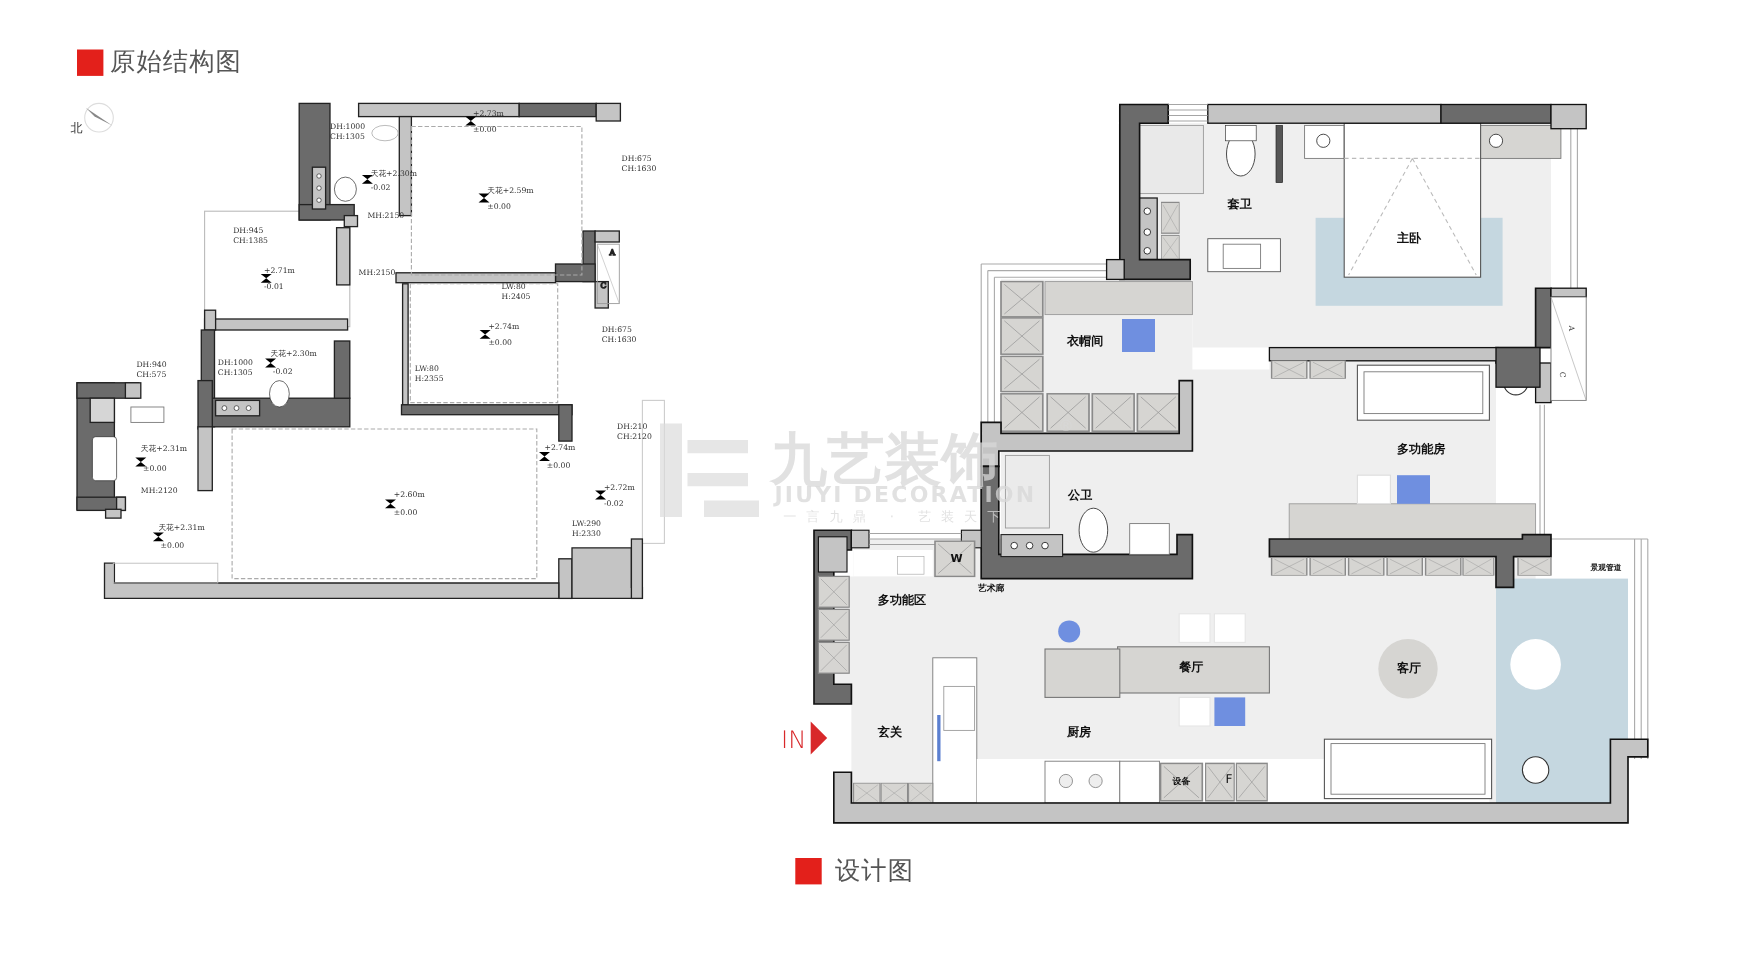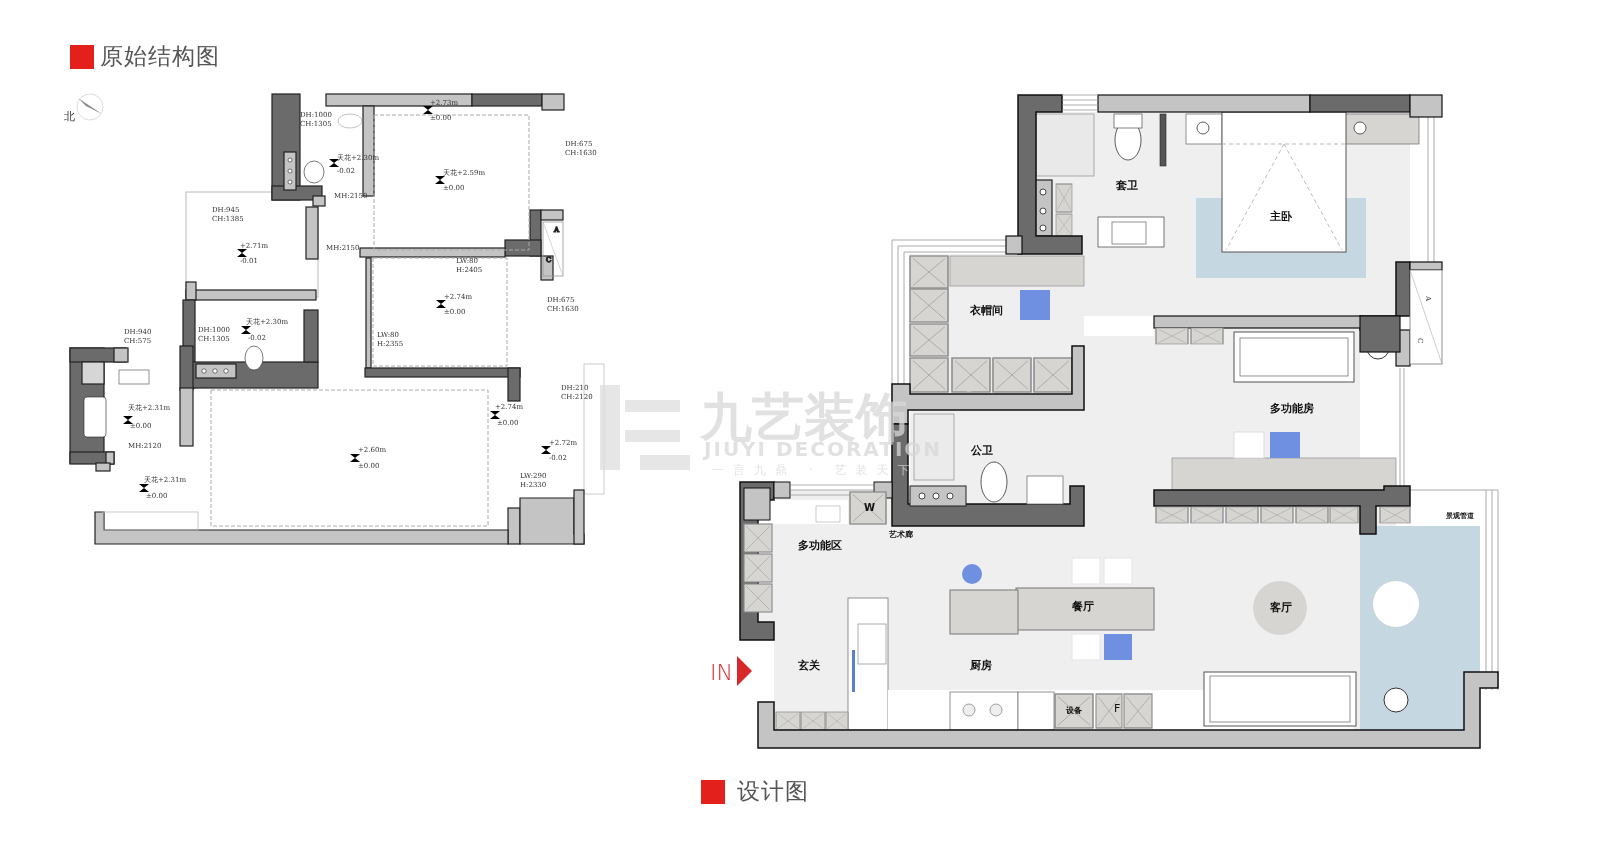--- a/index.html
+++ b/index.html
@@ -1,21 +1,21 @@
 <!DOCTYPE html>
 <html><head>
 <meta charset="utf-8">
 <style>
   html,body{margin:0;padding:0;background:#ffffff;}
   body{width:1600px;height:868px;position:relative;overflow:hidden;font-family:"DejaVu Sans","Liberation Sans",sans-serif;}
   .heading{position:absolute;display:flex;align-items:center;gap:6px;}
   .heading .sq{width:24px;height:24px;background:#e3201b;display:inline-block;}
   .heading .txt{font-size:23px;color:#555;letter-spacing:1px;font-weight:300;}
   #h-orig{left:70px;top:41px;}
-  #h-design{left:701px;top:776px;gap:12px;}
+  #h-design{left:723px;top:776px;gap:12px;}
   svg{position:absolute;left:0;top:0;}
   .lbl{font-family:"DejaVu Sans",sans-serif;font-size:11px;fill:#111;font-weight:bold;}
   .dim{font-family:"DejaVu Serif","Liberation Serif",serif;font-size:7px;fill:#333;}
   .wm{font-family:"DejaVu Sans",sans-serif;fill:#d8d8d8;opacity:.75;}
 </style>
 </head>
 <body>
 
 <div id="h-orig" class="heading">
   <span class="sq"></span>

